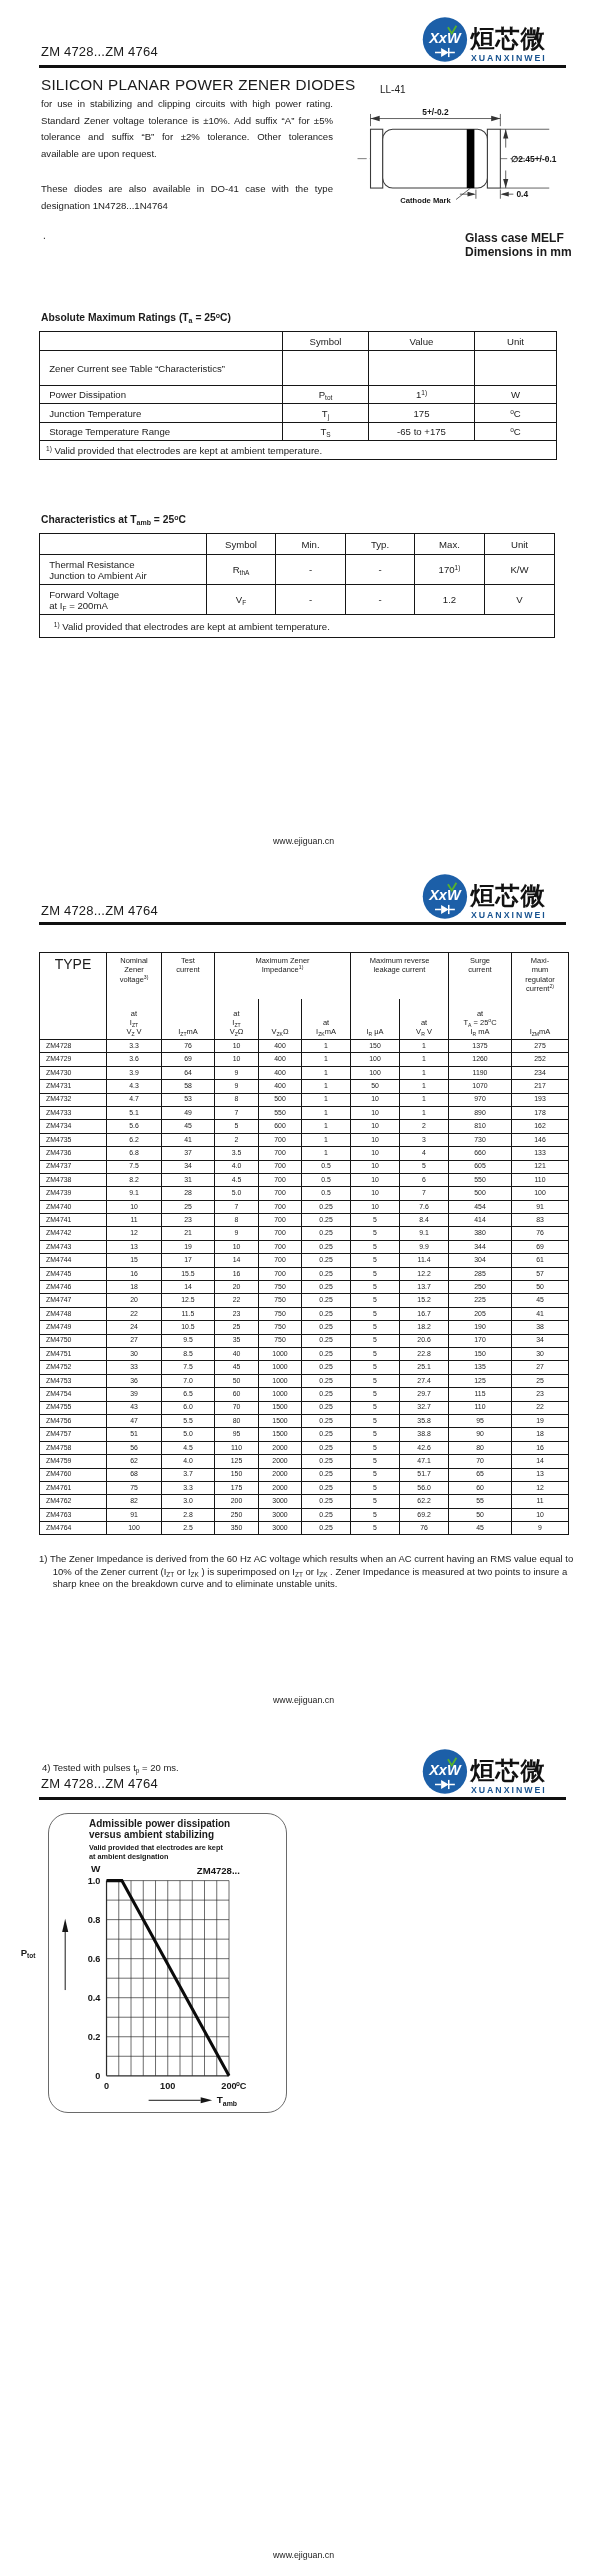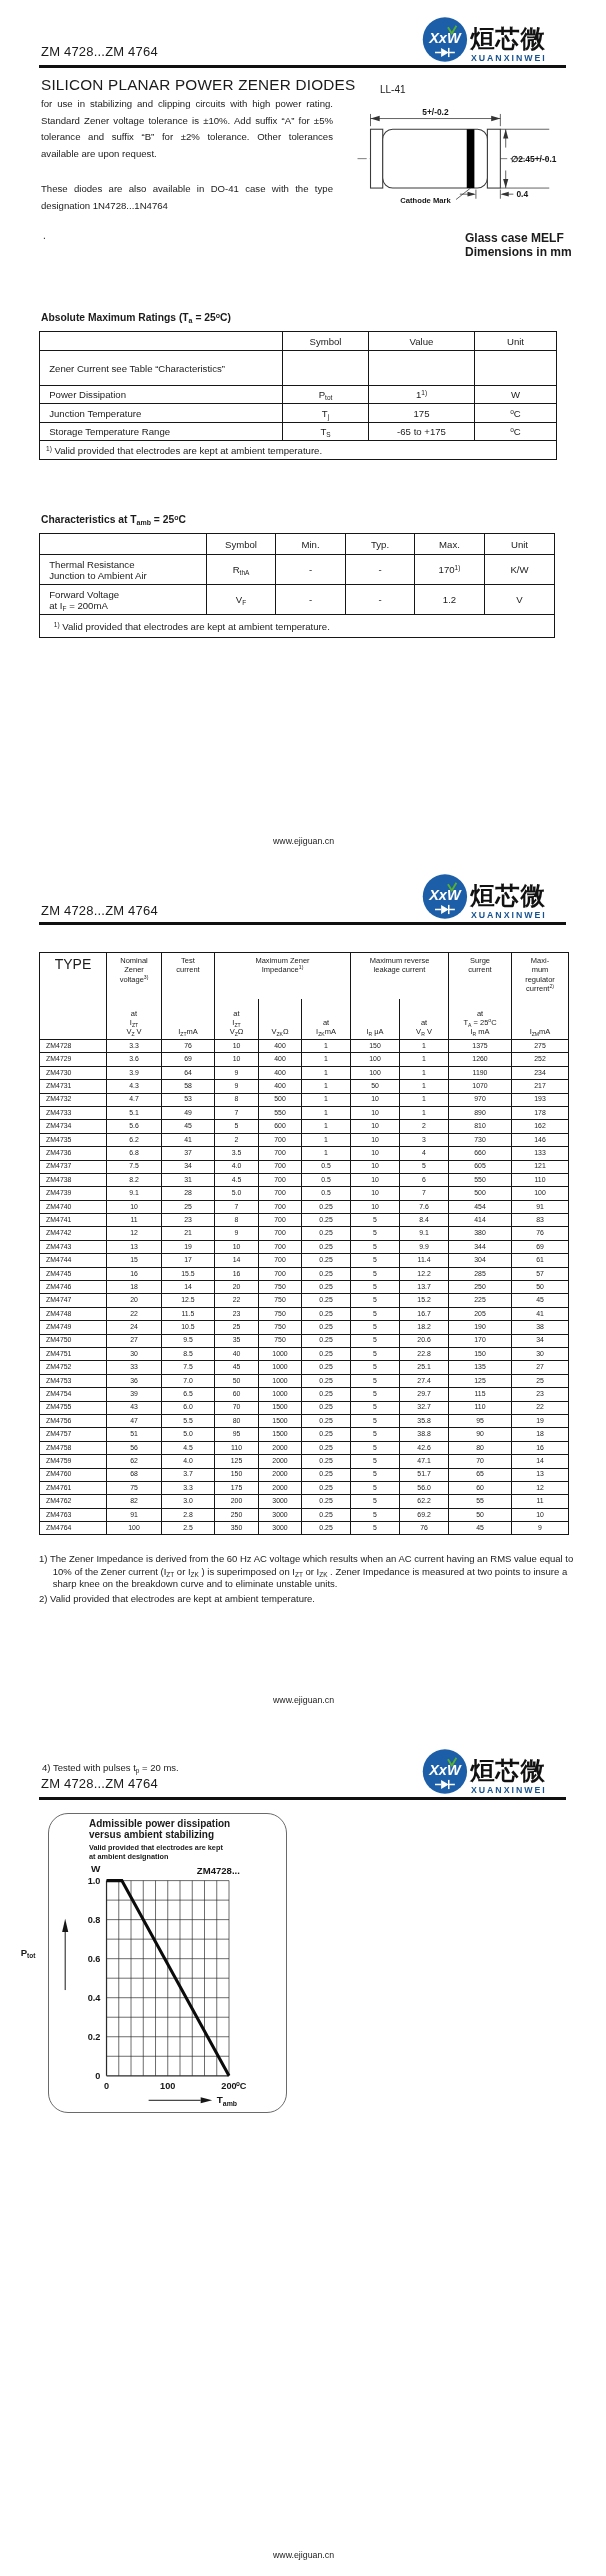--- a/index.html
+++ b/index.html
@@ -697,21 +697,20 @@
           <td>5</td>
           <td>76</td>
           <td>45</td>
           <td>9</td>
         </tr>
       </tbody>
   </table>
 
   <div class="abs" style="left:39px;top:704px;">
     <div class="fn hang">1) The Zener Impedance is derived from the 60 Hz AC voltage which results when an AC current having an RMS value equal to 10% of the Zener current (I<sub>ZT</sub> or I<sub>ZK</sub> ) is superimposed on I<sub>ZT</sub> or I<sub>ZK</sub> . Zener Impedance is measured at two points to insure a sharp knee on the breakdown curve and to eliminate unstable units.</div>
-    <div class="fn" style="margin-top:2.3px;">2)   Valid provided that electrodes are kept at ambient temperature.</div>
   </div>
 
   <div class="abs footer" style="top:846px;">www.ejiguan.cn</div>
 </div>
 
 <div class="abs" style="left:0;top:1730px;width:607px;height:846px;">
   <div class="abs fn" style="left:42px;top:32px;">4)   Tested with pulses t<sub>p</sub> = 20 ms.</div>
   <div class="abs" style="left:422px;top:17px;width:149px;height:49px;"><svg width="149" height="49" viewBox="0 0 195 64">
         <ellipse cx="30" cy="32" rx="29" ry="29" fill="#1c5fa8"></ellipse>
         <text x="30" y="37" text-anchor="middle" font-size="19" font-style="italic" font-weight="bold" fill="#ffffff" font-family="&quot;Liberation Sans&quot;,sans-serif">XxW</text>

